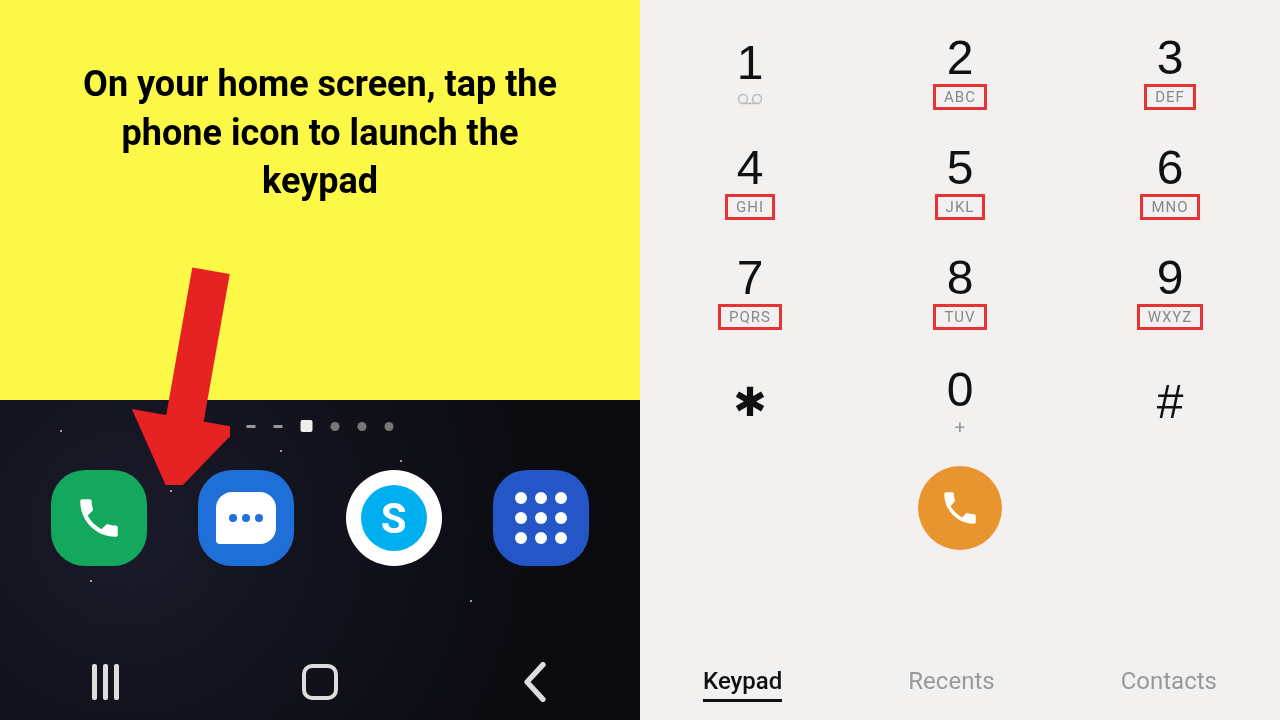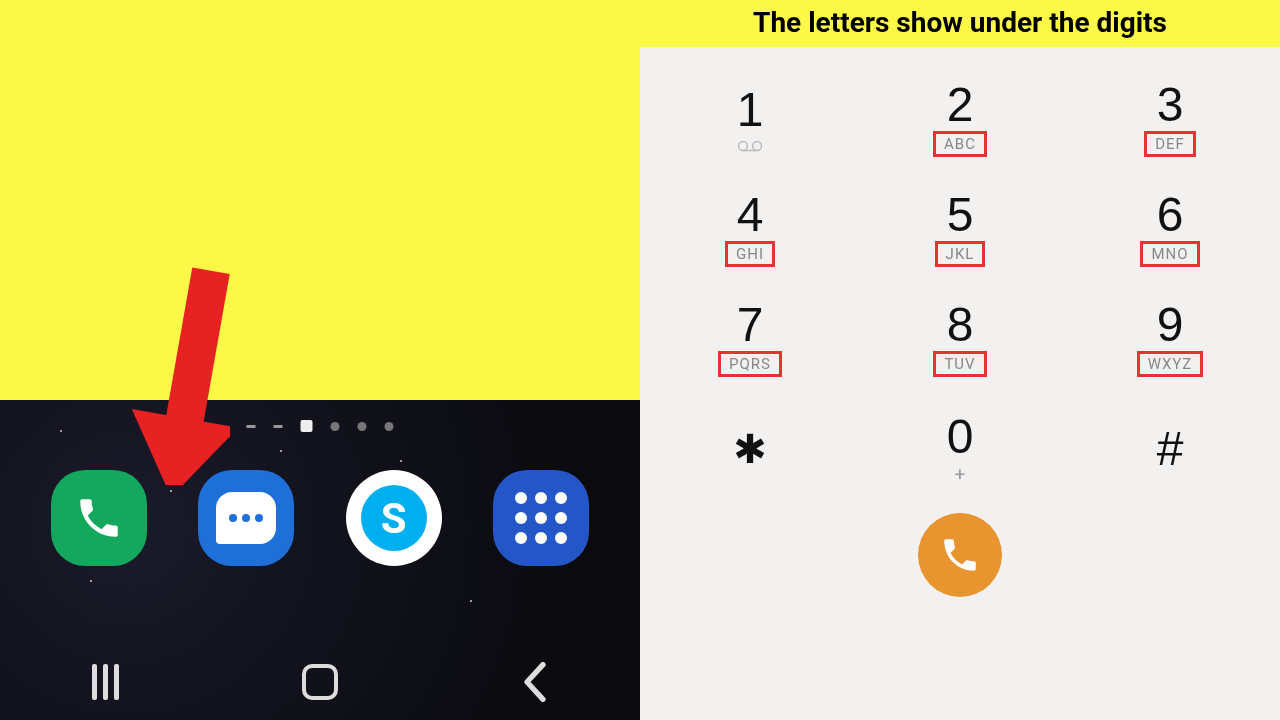--- a/index.html
+++ b/index.html
@@ -160,20 +160,21 @@
   justify-content: space-around;
   font-size: 24px;
 }
 .tab { color: #999; padding: 4px 0; }
 .tab.active { color: #111; border-bottom: 3px solid #111; font-weight: 500; }
 </style>
 </head>
 <body>
 
 <div class="left-panel">
+  <div class="left-instruction">On your home screen, tap the phone icon to launch the keypad</div>
 
   <svg class="arrow-svg" width="120" height="230" viewBox="0 0 120 230">
     <g transform="translate(10,10) rotate(10 50 100)">
       <rect x="55" y="0" width="38" height="160" fill="#e62222"></rect>
       <polygon points="20,150 128,150 74,230" fill="#e62222"></polygon>
     </g>
   </svg>
 
   <div class="home-strip">
     <span class="star" style="top:30px;left:60px"></span>
@@ -238,21 +239,20 @@
       <div class="nav-back">
         <svg width="28" height="40" viewBox="0 0 20 30">
           <polyline points="16,2 4,15 16,28" fill="none" stroke="#ddd" stroke-width="4" stroke-linecap="round" stroke-linejoin="round"></polyline>
         </svg>
       </div>
     </div>
   </div>
 </div>
 
 <div class="right-panel">
-  <div class="right-title-bar">The letters show under the digits</div>
 
   <div class="keypad">
     <div class="key">
       <div class="key-digit">1</div>
       <div class="voicemail-icon">
         <svg width="26" height="12" viewBox="0 0 26 12">
             <circle cx="6" cy="6" r="4.5" fill="none" stroke="#bbb" stroke-width="1.5"></circle>
             <circle cx="20" cy="6" r="4.5" fill="none" stroke="#bbb" stroke-width="1.5"></circle>
             <line x1="6" y1="10.5" x2="20" y2="10.5" stroke="#bbb" stroke-width="1.5"></line>
           </svg>
@@ -301,13 +301,18 @@
       <div class="key-digit">#</div>
     </div>
   </div>
 
   <div class="call-btn">
     <svg width="42" height="42" viewBox="0 0 24 24" fill="#fff">
       <path d="M6.6 10.8c1.4 2.8 3.8 5.1 6.6 6.6l2.2-2.2c.3-.3.7-.4 1-.2 1.1.4 2.4.6 3.6.6.6 0 1 .4 1 1V20c0 .6-.4 1-1 1C10.6 21 3 13.4 3 4c0-.6.4-1 1-1h3.5c.6 0 1 .4 1 1 0 1.2.2 2.5.6 3.6.1.4 0 .8-.3 1l-2.2 2.2z"></path>
     </svg>
   </div>
 
+  <div class="dialer-tabs">
+    <div class="tab active">Keypad</div>
+    <div class="tab">Recents</div>
+    <div class="tab">Contacts</div>
+  </div>
 </div>
 
 </body></html>

